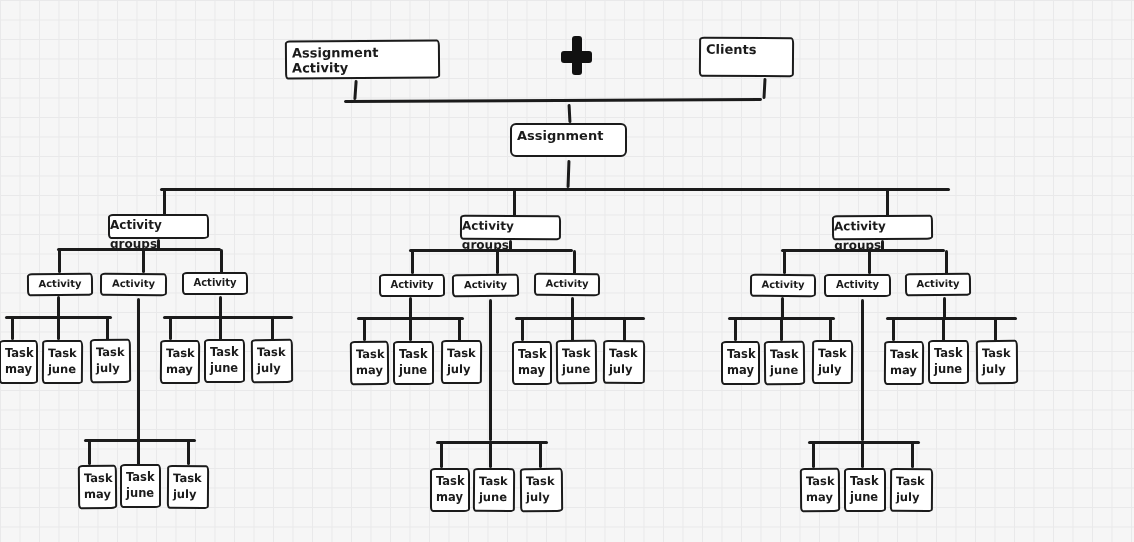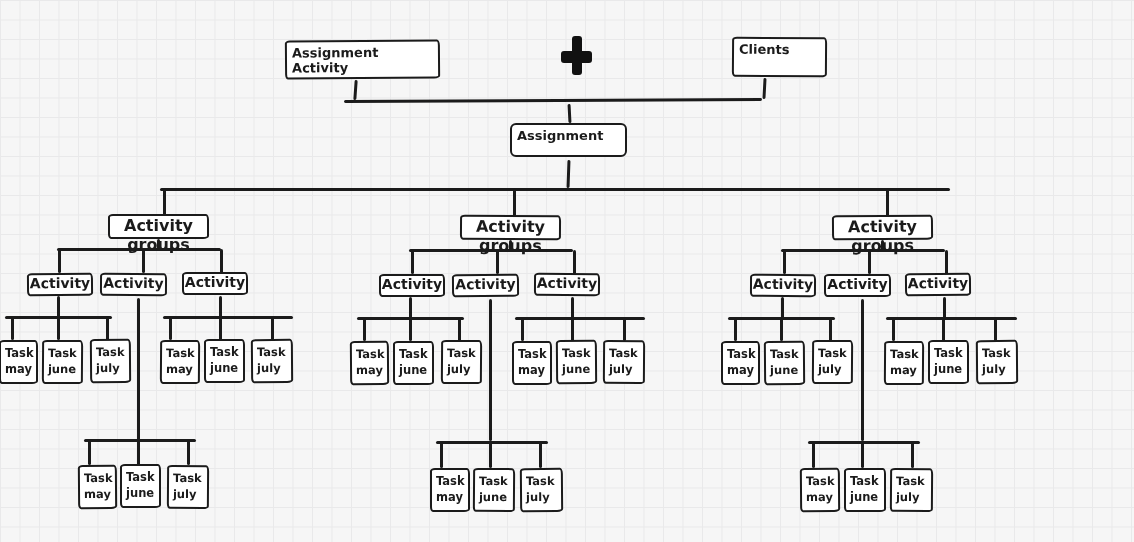--- a/index.html
+++ b/index.html
@@ -16,22 +16,22 @@
       linear-gradient(90deg,#e9e9ea 1px, transparent 1px);
     background-size:19.5px 19.5px;
   }
   .box{
     position:absolute;box-sizing:border-box;
     background:#ffffff;border:2.5px solid #1b1b1b;
     border-radius:5px 3px 6px 3px / 3px 6px 3px 5px;
     color:#1b1b1b;font-weight:bold;
   }
   .toplbl{font-size:13px;text-align:left;padding:3px 0 0 5px;}
-  .glbl{height:25px;font-size:16px;text-align:center;line-height:19px;}
-  .act{height:23px;font-size:14px;text-align:center;line-height:17px;}
+  .glbl{height:25px;font-size:12px;line-height:19px;}
+  .act{height:23px;font-size:10px;text-align:center;line-height:17px;}
   .task{height:44px;font-size:11.5px;line-height:16px;padding:3px 1px 2px 4px;}
   .r1{transform:rotate(-0.45deg);}
   .r2{transform:rotate(0.4deg);}
   .hl{position:absolute;height:2.5px;background:#1b1b1b;border-radius:2px;}
   .vl{position:absolute;width:2.5px;background:#1b1b1b;border-radius:2px;}
   .main{height:3px;}
   .group{position:absolute;top:185px;width:340px;height:357px;}
   .plus{position:absolute;left:561px;top:36px;width:31px;height:39px;}
   .plus .pv{position:absolute;left:11px;top:0;width:10px;height:39px;background:#111;border-radius:3px;}
   .plus .ph{position:absolute;left:0;top:15px;width:31px;height:12px;background:#111;border-radius:3px;}
@@ -43,21 +43,21 @@
 
   <div class="box toplbl r1" style="left:285px;top:40px;width:155px;height:39px;">
     <span>Assignment Activity</span>
   </div>
 
   <div class="plus">
     <div class="pv"></div>
     <div class="ph"></div>
   </div>
 
-  <div class="box toplbl r2" style="left:732px;top:37px;width:95px;height:40px;">
+  <div class="box toplbl r2" style="left:699px;top:37px;width:95px;height:40px;">
     <span>Clients</span>
   </div>
 
   <div class="vl" style="left:354px;top:80px;height:20px;transform:rotate(4deg);"></div>
   <div class="hl" style="left:344px;top:99px;width:418px;transform:rotate(-0.25deg);"></div>
   <div class="vl" style="left:763px;top:78px;height:21px;transform:rotate(3deg);"></div>
   <div class="vl" style="left:568px;top:104px;height:19px;transform:rotate(-3deg);"></div>
 
   <div class="box toplbl" style="left:510px;top:123px;width:117px;height:34px;border-radius:6px;">
     <span>Assignment</span>

